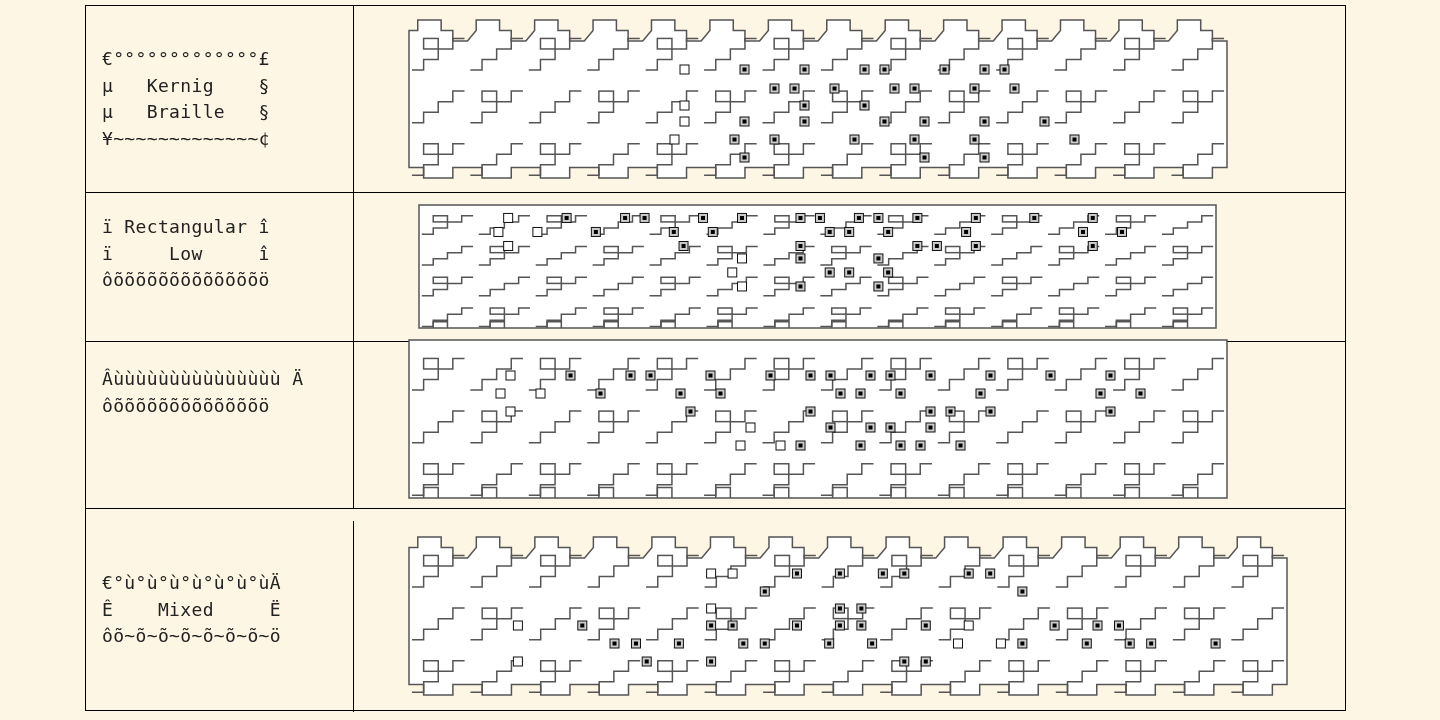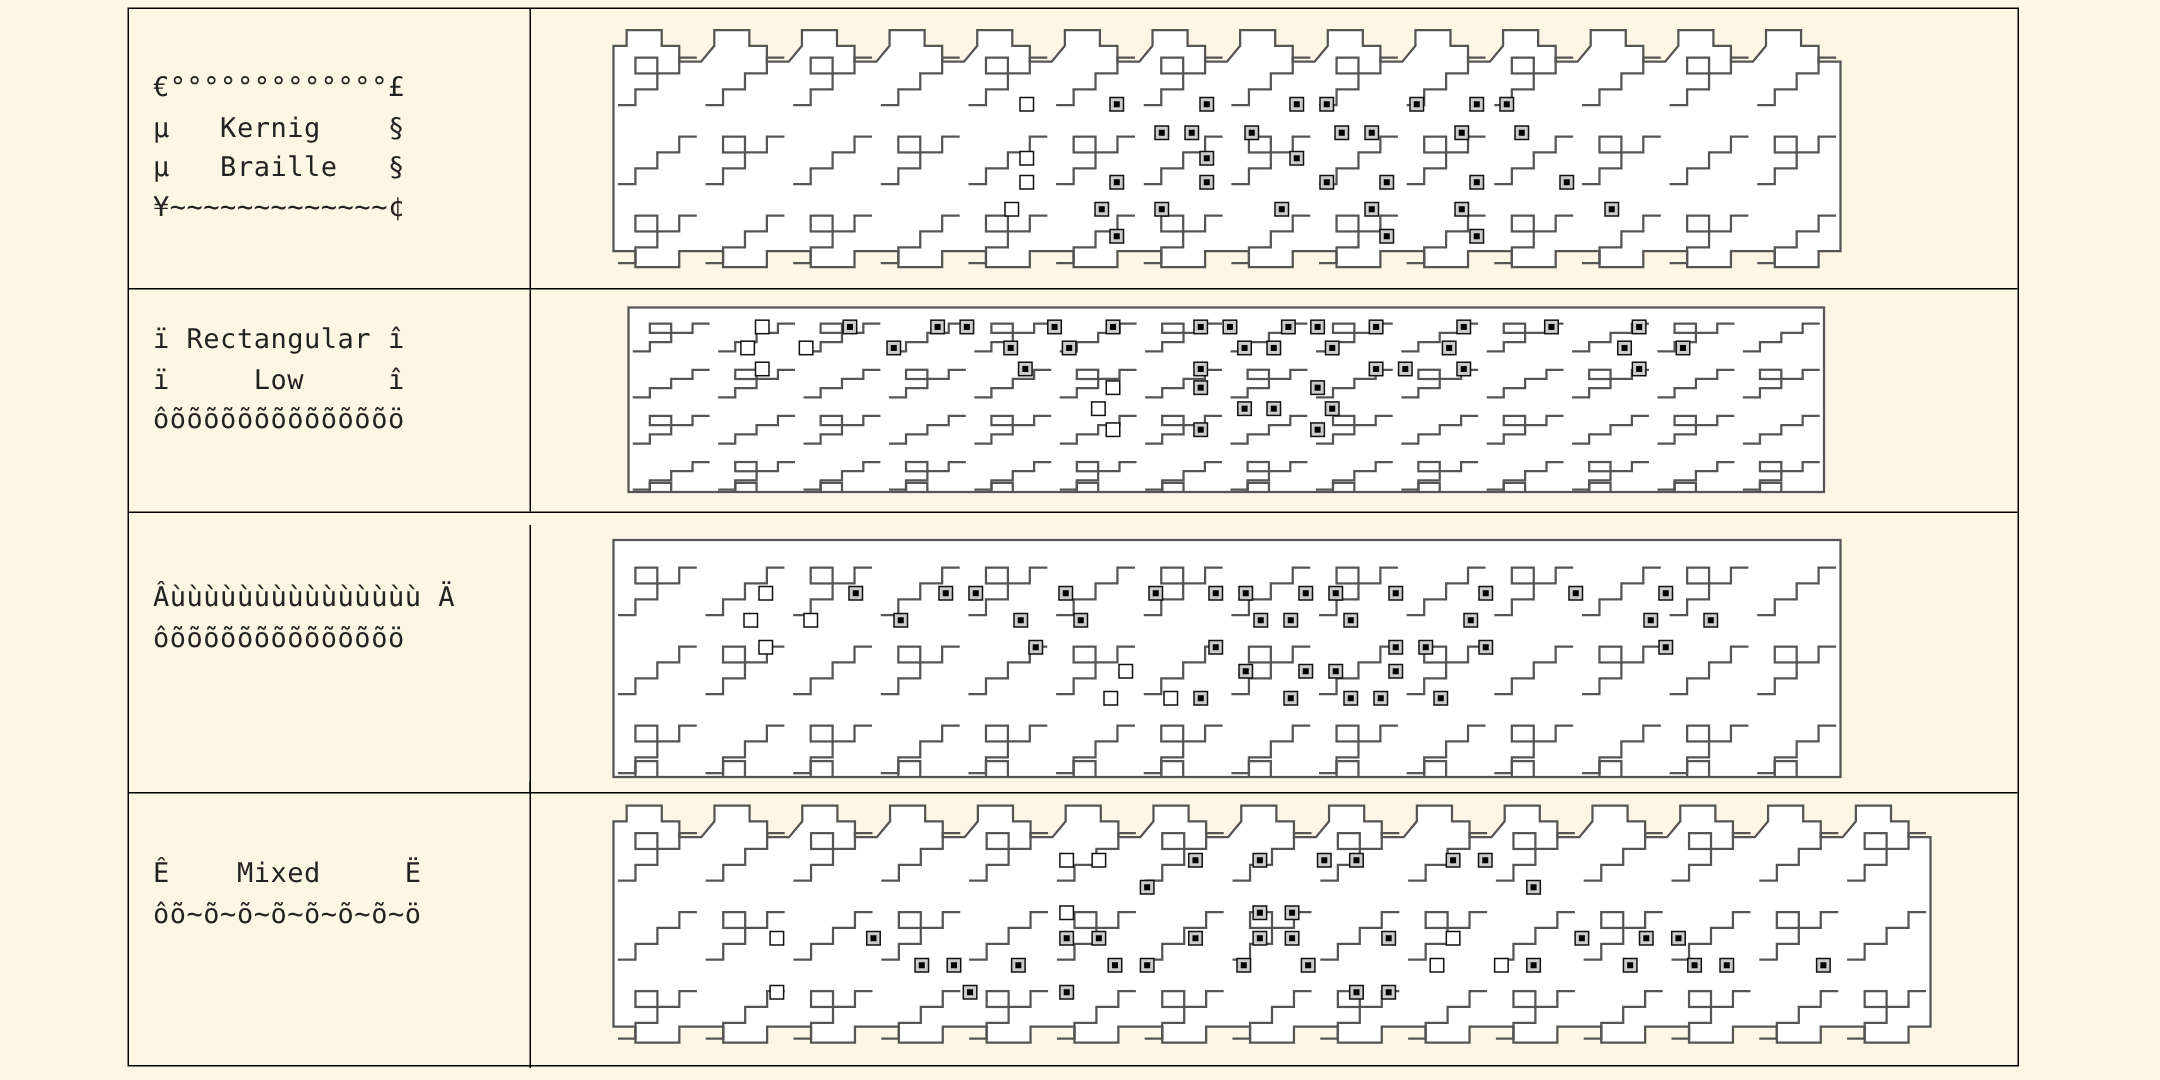--- a/index.html
+++ b/index.html
@@ -347,21 +347,21 @@
             <rect x="467.1515892420538" y="65.4493670886076" width="4" height="4" fill="#000000"></rect>
             <rect x="318.50244498777505" y="76.9620253164557" width="9" height="9" fill="#ffffff" stroke="#111111" stroke-width="1"></rect>
             <rect x="376.9621026894865" y="76.9620253164557" width="9" height="9" fill="#cccccc" stroke="#111111" stroke-width="1"></rect>
             <rect x="379.4621026894865" y="79.4620253164557" width="4" height="4" fill="#000000"></rect>
             <rect x="454.9083129584352" y="76.9620253164557" width="9" height="9" fill="#cccccc" stroke="#111111" stroke-width="1"></rect>
             <rect x="457.4083129584352" y="79.4620253164557" width="4" height="4" fill="#000000"></rect>
           </g>
         </svg>
       </div>
   </div>
-  <div class="row" id="row2" style="top:344px;height:179px;">
+  <div class="row" id="row2" style="top:324px;height:179px;">
     <div class="label-cell">
       <div class="label" style="top:36px;"><div>Âùùùùùùùùùùùùùùù Ä</div><div>ôõõõõõõõõõõõõõö</div></div>
     </div>
     <div class="maze-cell">
         <svg width="992" height="179">
           <g transform="translate(55,10)">
             <rect x="0" y="0" width="818" height="158" fill="#ffffff" stroke="#555555" stroke-width="1.5"></rect>
             <path d="M2.9214285714285717,50.03333333333333 L14.607142857142858,50.03333333333333 L14.607142857142858,39.5 L29.214285714285715,39.5 L29.214285714285715,28.96666666666667 L43.82142857142857,28.96666666666667 L43.82142857142857,18.43333333333333 L55.50714285714286,18.43333333333333" fill="none" stroke="#555555" stroke-width="1.5"></path>
             <rect x="14.607142857142858" y="18.43333333333333" width="14.607142857142858" height="10.533333333333333" fill="none" stroke="#555555" stroke-width="1.5"></rect>
             <path d="M61.35,50.03333333333333 L73.03571428571429,50.03333333333333 L73.03571428571429,39.5 L87.64285714285714,39.5 L87.64285714285714,28.96666666666667 L102.25,28.96666666666667 L102.25,18.43333333333333 L113.93571428571428,18.43333333333333" fill="none" stroke="#555555" stroke-width="1.5"></path>
@@ -519,21 +519,21 @@
             <rect x="507" y="101" width="9" height="9" fill="#cccccc" stroke="#111111" stroke-width="1"></rect>
             <rect x="509.5" y="103.5" width="4" height="4" fill="#000000"></rect>
             <rect x="547" y="101" width="9" height="9" fill="#cccccc" stroke="#111111" stroke-width="1"></rect>
             <rect x="549.5" y="103.5" width="4" height="4" fill="#000000"></rect>
           </g>
         </svg>
       </div>
   </div>
   <div class="row" id="row3" style="top:515px;height:191px;">
     <div class="label-cell">
-      <div class="label" style="top:49px;"><div>Ê    Mixed     Ë</div><div>ôõ~õ~õ~õ~õ~õ~õ~ö</div></div>
+      <div class="label" style="top:49px;"><div>€°ù°ù°ù°ù°ù°ù°ùÄ</div><div>Ê    Mixed     Ë</div><div>ôõ~õ~õ~õ~õ~õ~õ~ö</div></div>
     </div>
     <div class="maze-cell">
         <svg width="992" height="191">
           <g transform="translate(55,16)">
             <path d="M0,10.533333333333333 L8.78,10.533333333333333 L8.78,0 L32.193333333333335,0 L32.193333333333335,10.533333333333333 L43.9,10.533333333333333 L43.9,21.066666666666666 L58.53333333333333,21.066666666666666 L67.31333333333333,10.533333333333333 L67.31333333333333,0 L90.72666666666666,0 L90.72666666666666,10.533333333333333 L102.43333333333334,10.533333333333333 L102.43333333333334,21.066666666666666 L117.06666666666666,21.066666666666666 L125.84666666666666,10.533333333333333 L125.84666666666666,0 L149.26,0 L149.26,10.533333333333333 L160.96666666666667,10.533333333333333 L160.96666666666667,21.066666666666666 L175.6,21.066666666666666 L184.38,10.533333333333333 L184.38,0 L207.79333333333332,0 L207.79333333333332,10.533333333333333 L219.5,10.533333333333333 L219.5,21.066666666666666 L234.13333333333333,21.066666666666666 L242.91333333333333,10.533333333333333 L242.91333333333333,0 L266.32666666666665,0 L266.32666666666665,10.533333333333333 L278.0333333333333,10.533333333333333 L278.0333333333333,21.066666666666666 L292.66666666666663,21.066666666666666 L301.4466666666666,10.533333333333333 L301.4466666666666,0 L324.85999999999996,0 L324.85999999999996,10.533333333333333 L336.5666666666666,10.533333333333333 L336.5666666666666,21.066666666666666 L351.19999999999993,21.066666666666666 L359.97999999999996,10.533333333333333 L359.97999999999996,0 L383.3933333333333,0 L383.3933333333333,10.533333333333333 L395.09999999999997,10.533333333333333 L395.09999999999997,21.066666666666666 L409.73333333333335,21.066666666666666 L418.5133333333333,10.533333333333333 L418.5133333333333,0 L441.9266666666667,0 L441.9266666666667,10.533333333333333 L453.6333333333333,10.533333333333333 L453.6333333333333,21.066666666666666 L468.26666666666665,21.066666666666666 L477.0466666666666,10.533333333333333 L477.0466666666666,0 L500.46,0 L500.46,10.533333333333333 L512.1666666666666,10.533333333333333 L512.1666666666666,21.066666666666666 L526.8,21.066666666666666 L535.5799999999999,10.533333333333333 L535.5799999999999,0 L558.9933333333333,0 L558.9933333333333,10.533333333333333 L570.6999999999999,10.533333333333333 L570.6999999999999,21.066666666666666 L585.3333333333333,21.066666666666666 L594.1133333333332,10.533333333333333 L594.1133333333332,0 L617.5266666666666,0 L617.5266666666666,10.533333333333333 L629.2333333333332,10.533333333333333 L629.2333333333332,21.066666666666666 L643.8666666666666,21.066666666666666 L652.6466666666666,10.533333333333333 L652.6466666666666,0 L676.0600000000001,0 L676.0600000000001,10.533333333333333 L687.7666666666667,10.533333333333333 L687.7666666666667,21.066666666666666 L702.4,21.066666666666666 L711.18,10.533333333333333 L711.18,0 L734.5933333333334,0 L734.5933333333334,10.533333333333333 L746.3,10.533333333333333 L746.3,21.066666666666666 L760.9333333333333,21.066666666666666 L769.7133333333333,10.533333333333333 L769.7133333333333,0 L793.1266666666667,0 L793.1266666666667,10.533333333333333 L804.8333333333333,10.533333333333333 L804.8333333333333,21.066666666666666 L819.4666666666666,21.066666666666666 L828.2466666666667,10.533333333333333 L828.2466666666667,0 L851.6600000000001,0 L851.6600000000001,10.533333333333333 L863.3666666666667,10.533333333333333 L863.3666666666667,21.066666666666666 L878,21.066666666666666 L878,147.46666666666667 L863.3666666666667,147.46666666666667 L863.3666666666667,158 L834.1,158 L834.1,147.46666666666667 L819.4666666666667,147.46666666666667 L804.8333333333333,147.46666666666667 L804.8333333333333,158 L775.5666666666666,158 L775.5666666666666,147.46666666666667 L760.9333333333333,147.46666666666667 L746.3,147.46666666666667 L746.3,158 L717.0333333333333,158 L717.0333333333333,147.46666666666667 L702.4,147.46666666666667 L687.7666666666667,147.46666666666667 L687.7666666666667,158 L658.5,158 L658.5,147.46666666666667 L643.8666666666667,147.46666666666667 L629.2333333333332,147.46666666666667 L629.2333333333332,158 L599.9666666666666,158 L599.9666666666666,147.46666666666667 L585.3333333333333,147.46666666666667 L570.6999999999999,147.46666666666667 L570.6999999999999,158 L541.4333333333333,158 L541.4333333333333,147.46666666666667 L526.8,147.46666666666667 L512.1666666666666,147.46666666666667 L512.1666666666666,158 L482.9,158 L482.9,147.46666666666667 L468.26666666666665,147.46666666666667 L453.6333333333333,147.46666666666667 L453.6333333333333,158 L424.3666666666667,158 L424.3666666666667,147.46666666666667 L409.73333333333335,147.46666666666667 L395.09999999999997,147.46666666666667 L395.09999999999997,158 L365.8333333333333,158 L365.8333333333333,147.46666666666667 L351.2,147.46666666666667 L336.5666666666666,147.46666666666667 L336.5666666666666,158 L307.29999999999995,158 L307.29999999999995,147.46666666666667 L292.66666666666663,147.46666666666667 L278.0333333333333,147.46666666666667 L278.0333333333333,158 L248.76666666666665,158 L248.76666666666665,147.46666666666667 L234.13333333333333,147.46666666666667 L219.5,147.46666666666667 L219.5,158 L190.23333333333332,158 L190.23333333333332,147.46666666666667 L175.6,147.46666666666667 L160.96666666666667,147.46666666666667 L160.96666666666667,158 L131.7,158 L131.7,147.46666666666667 L117.06666666666666,147.46666666666667 L102.43333333333334,147.46666666666667 L102.43333333333334,158 L73.16666666666666,158 L73.16666666666666,147.46666666666667 L58.53333333333333,147.46666666666667 L43.9,147.46666666666667 L43.9,158 L14.633333333333333,158 L14.633333333333333,147.46666666666667 L0,147.46666666666667 Z" fill="#ffffff" stroke="#555555" stroke-width="1.5"></path>
             <path d="M2.9266666666666667,50.03333333333333 L14.633333333333333,50.03333333333333 L14.633333333333333,39.5 L29.266666666666666,39.5 L29.266666666666666,28.96666666666667 L43.9,28.96666666666667 L43.9,18.43333333333333 L55.60666666666666,18.43333333333333" fill="none" stroke="#555555" stroke-width="1.5"></path>
             <rect x="14.633333333333333" y="18.43333333333333" width="14.633333333333333" height="10.533333333333333" fill="none" stroke="#555555" stroke-width="1.5"></rect>
             <path d="M61.46,50.03333333333333 L73.16666666666666,50.03333333333333 L73.16666666666666,39.5 L87.8,39.5 L87.8,28.96666666666667 L102.43333333333334,28.96666666666667 L102.43333333333334,18.43333333333333 L114.13999999999999,18.43333333333333" fill="none" stroke="#555555" stroke-width="1.5"></path>
             <path d="M119.99333333333333,50.03333333333333 L131.7,50.03333333333333 L131.7,39.5 L146.33333333333331,39.5 L146.33333333333331,28.96666666666667 L160.96666666666667,28.96666666666667 L160.96666666666667,18.43333333333333 L172.67333333333332,18.43333333333333" fill="none" stroke="#555555" stroke-width="1.5"></path>
             <rect x="131.7" y="18.43333333333333" width="14.633333333333333" height="10.533333333333333" fill="none" stroke="#555555" stroke-width="1.5"></rect>

